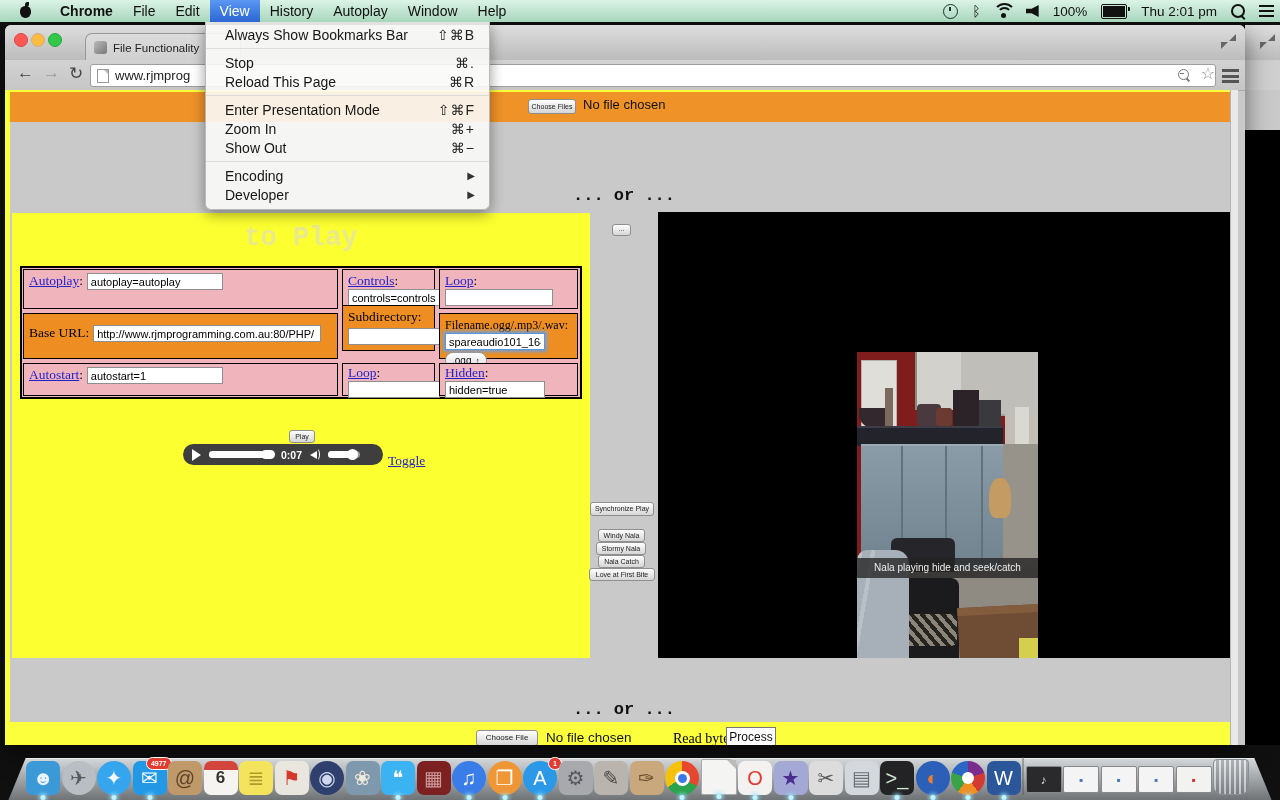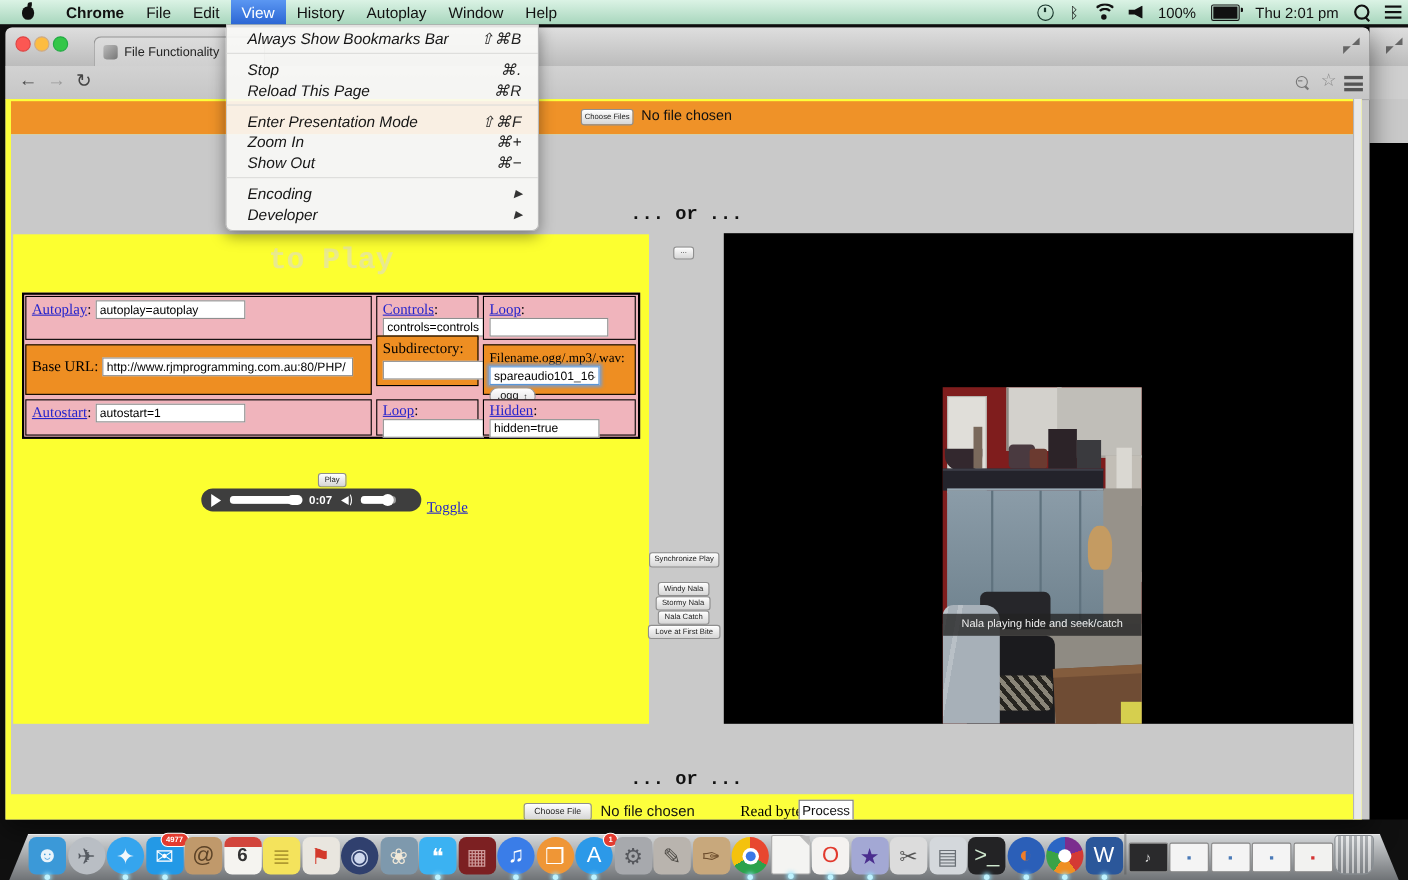--- a/index.html
+++ b/index.html
@@ -27,21 +27,21 @@
   .batt{width:22px;height:11px;border:1.5px solid #111;border-radius:2px;position:relative;background:#111;background-clip:content-box;padding:1px;}
   .batt::after{content:"";position:absolute;right:-4px;top:2.5px;width:2.5px;height:4px;background:#111;border-radius:0 1px 1px 0;}
   .spot{width:10px;height:10px;border:2px solid #111;border-radius:50%;position:relative;}
   .spot::after{content:"";position:absolute;left:9px;top:9px;width:2px;height:5px;background:#111;transform:rotate(-45deg);}
   .nc{display:flex;flex-direction:column;gap:2.5px;}
   .nc span{width:15px;height:2.5px;background:#111;}
 
   
   #viewmenu{left:205px;top:22px;width:283px;background:rgba(250,250,247,0.9);
     border:1px solid #b9b9b9;border-top:none;border-radius:0 0 6px 6px;
-    box-shadow:0 4px 14px rgba(0,0,0,.4);z-index:55;padding:3px 0 5px 0;font-size:14px;color:#161616;font-style:italic;}
+    box-shadow:0 4px 14px rgba(0,0,0,.4);z-index:55;padding:3px 0 5px 0;font-size:14px;color:#161616;}
   .vm-row{display:flex;justify-content:space-between;align-items:center;height:19px;padding:0 14px 0 19px;}
   .vm-sc{color:#222;letter-spacing:1px;}
   .vm-sep{height:1px;background:#dcdcda;margin:4px 0;}
   .vm-arrow{font-size:10px;color:#333;}
 
   
   #bwin{left:5px;top:25px;width:1240px;height:720px;border-radius:6px 6px 0 0;
     box-shadow:0 8px 24px rgba(0,0,0,.5);background:#c9c9c9;z-index:10;}
   #titlebar{position:absolute;left:0;top:0;width:100%;height:35px;border-radius:6px 6px 0 0;
     background:linear-gradient(#dedede,#bcbcbc);border-bottom:1px solid #9a9a9a;}
@@ -161,20 +161,24 @@
       <div id="tab">
         <span class="favicon"></span>
         <span id="tab-title">File Functionality</span>
       </div>
       <span class="expand" style="right:9px;top:9px;"></span>
     </div>
     <div id="toolbar">
       <span class="navbtn" style="left:12px;">←</span>
       <span class="navbtn dis" style="left:38px;">→</span>
       <span class="navbtn" style="left:64px;">↻</span>
+      <div id="urlfield">
+        <span class="docicon"></span>
+        <span id="urltext">www.rjmprog</span>
+      </div>
       <div id="url-right">
         <span class="zoomout"></span>
         <span class="star">☆</span>
       </div>
       <span class="hamb" style="position:absolute;right:6px;top:9px;">
           <span></span>
           <span></span>
           <span></span>
         </span>
     </div>

